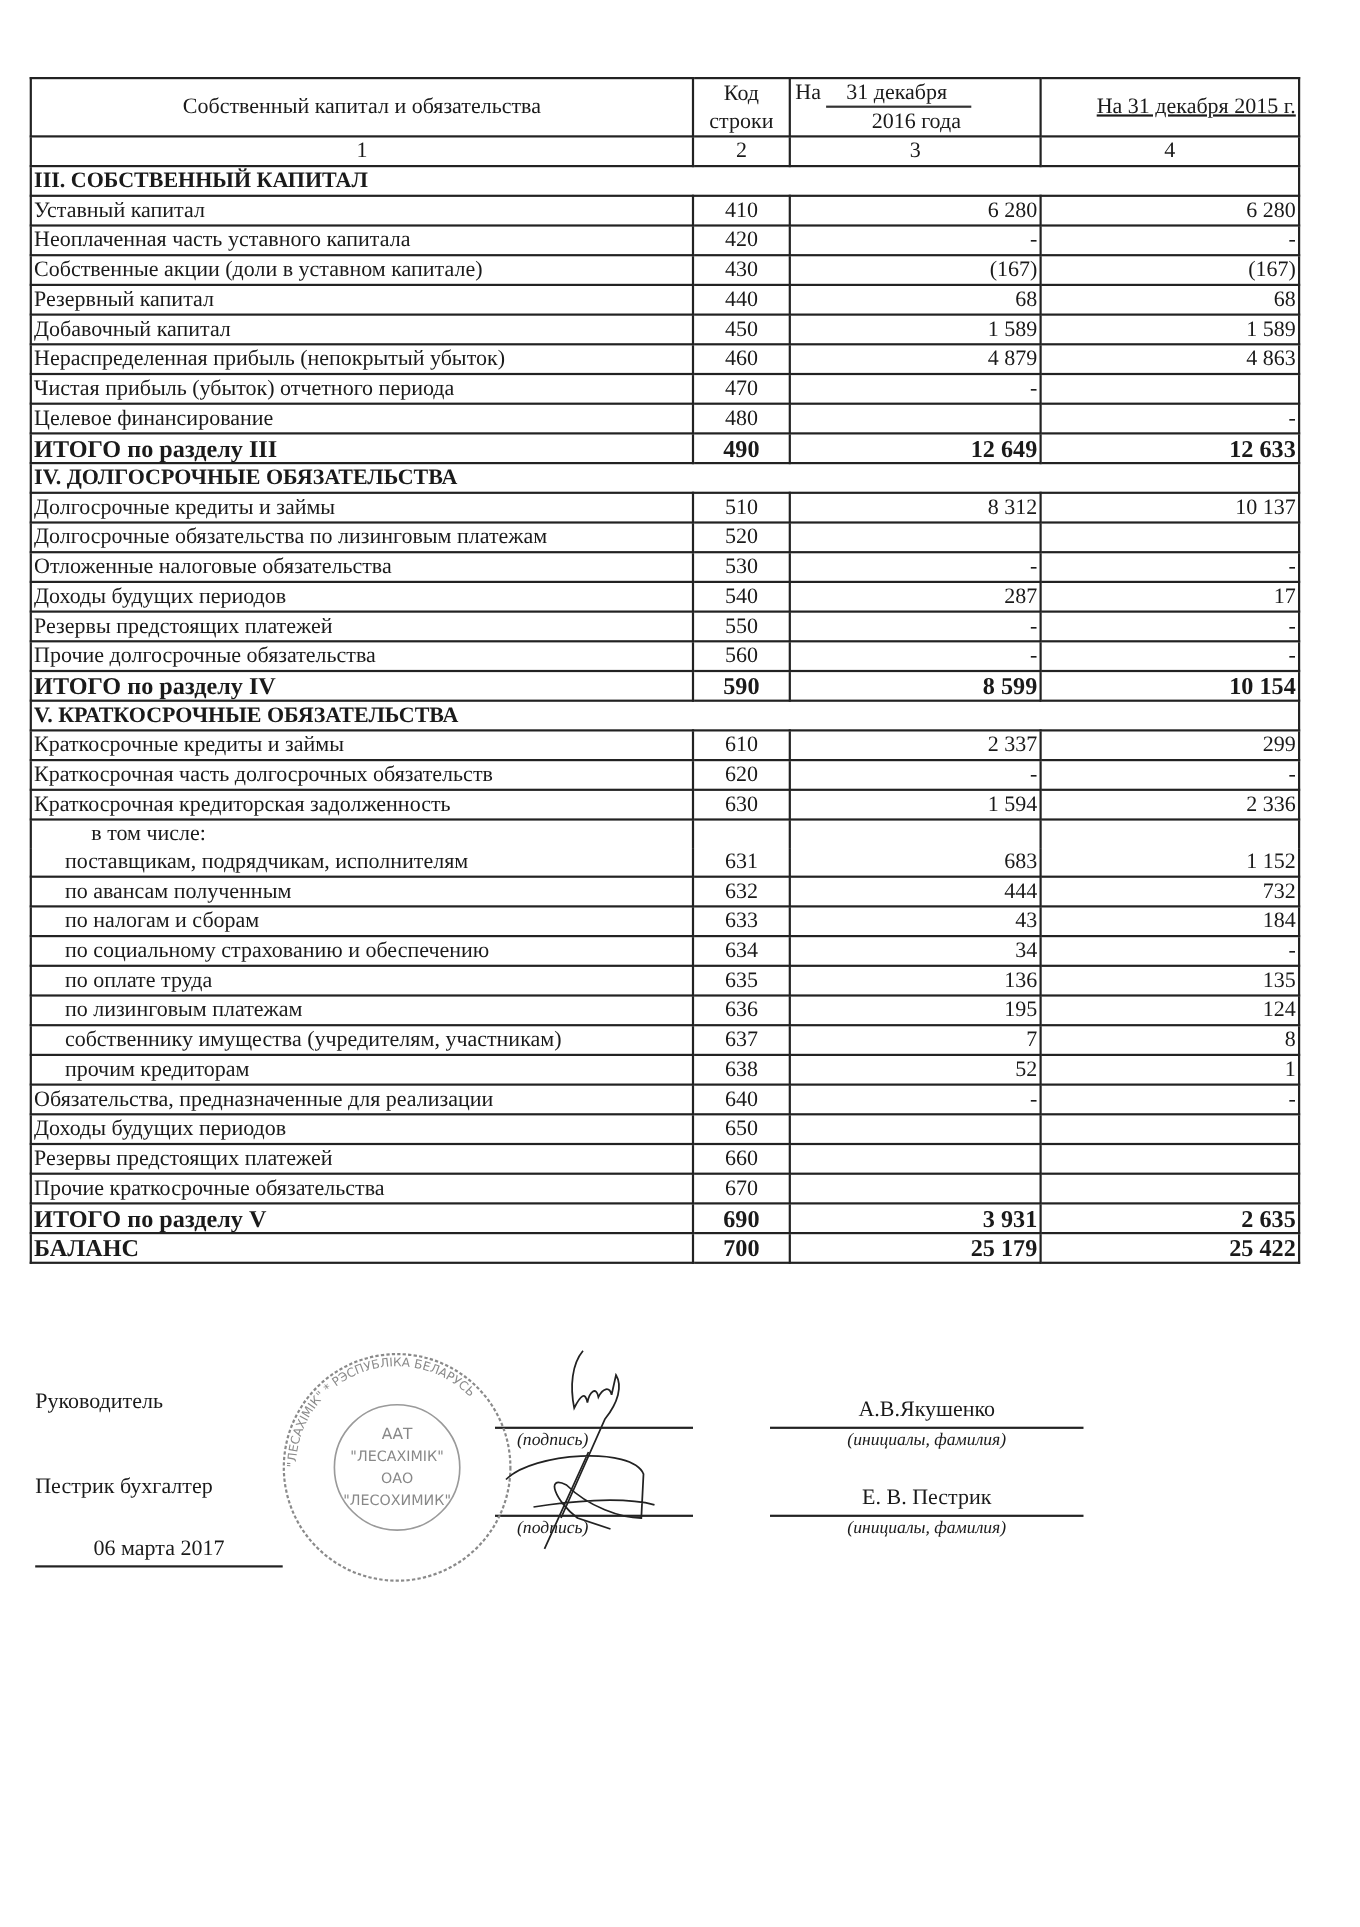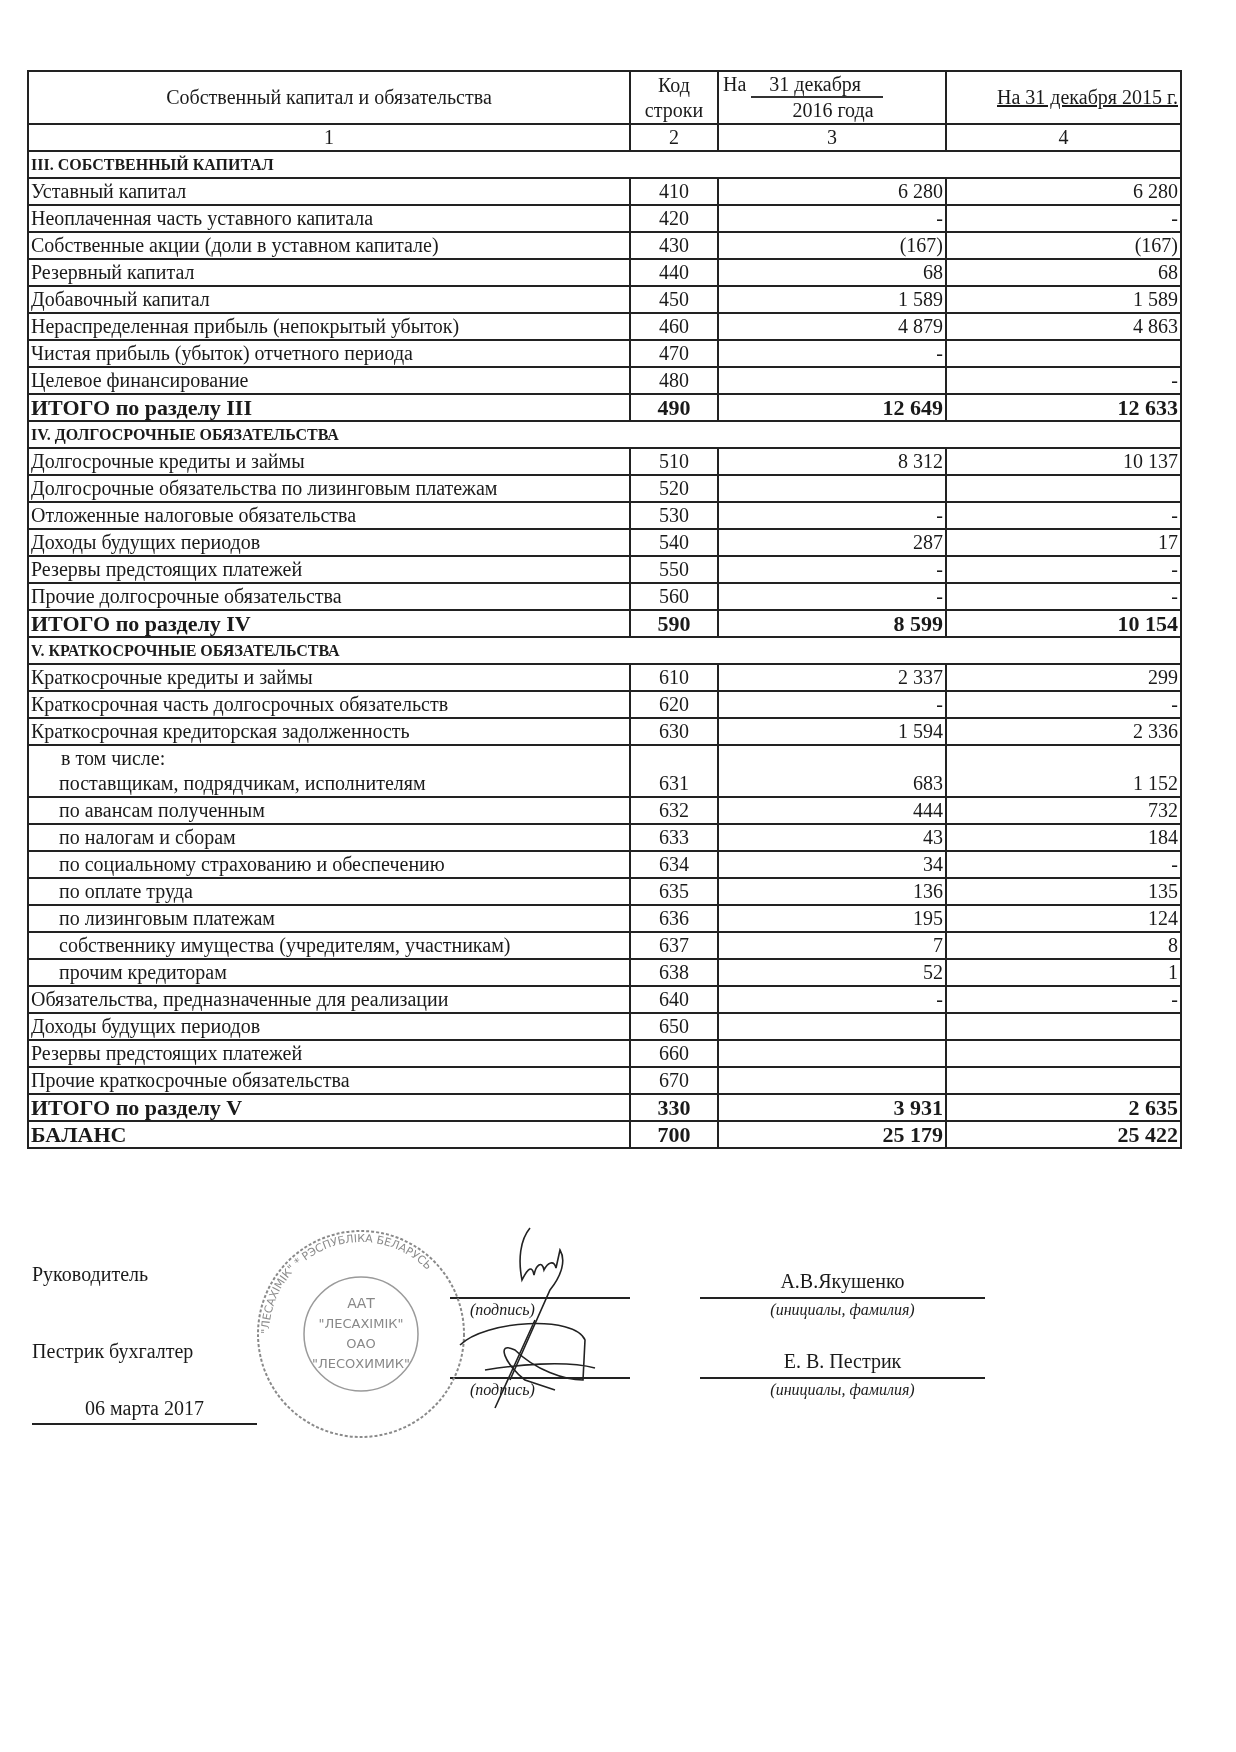--- a/index.html
+++ b/index.html
@@ -35,26 +35,26 @@
   .hdr .h3 { text-align: left; padding-left: 4px; margin-top: 14px; }
   .hdr .h3 .line1 { display: block; }
   .hdr .h3 .date-u { display: inline-block; border-bottom: 2px solid #333; padding: 0 22px 0 18px; line-height: 24px; }
   .hdr .h3 .line2 { display: block; text-align: center; }
   .hdr .h4 { text-align: right; padding-left: 4px; text-decoration: underline; }
   .nums td { text-align: center; height: 25px; }
 
   td.name { text-align: left; padding-left: 2px; }
   td.code { text-align: center; }
   td.val { text-align: right; padding-right: 2px; }
-  tr.section td { font-weight: bold; font-size: 16px; }
+  tr.section td { font-weight: bold; font-size: 20px; }
   tr.section td.sec-title { border-right: 2px solid #222; }
   tr.total td { font-weight: bold; font-size: 22px; }
   tr.sub td.name { padding-left: 30px; }
   tr.subhead td { border-bottom: none; }
-  tr.subhead td.name { padding-left: 32px; }
+  tr.subhead td.name { padding-left: 54px; }
   tr.after-subhead td { border-top: none; margin-top: 36px; }
 
   
   .sig-label { position: absolute; font-size: 20px; }
   .sig-line { position: absolute; border-top: 2px solid #222; height: 0; }
   .sig-caption { position: absolute; font-size: 16px; font-style: italic; }
   .sig-name { position: absolute; font-size: 20px; text-align: center; }
 
   .stamp {
     position: absolute; left: 252px; top: 1228px; width: 218px; height: 212px;
@@ -289,21 +289,21 @@
           <td class="val"></td>
         </tr>
         <tr class="">
           <td class="name">Прочие краткосрочные обязательства</td>
           <td class="code">670</td>
           <td class="val"></td>
           <td class="val"></td>
         </tr>
         <tr class="total">
           <td class="name">ИТОГО по разделу V</td>
-          <td class="code">330</td>
+          <td class="code">690</td>
           <td class="val">3 931</td>
           <td class="val">2 635</td>
         </tr>
         <tr class="total">
           <td class="name">БАЛАНС</td>
           <td class="code">700</td>
           <td class="val">25 179</td>
           <td class="val">25 422</td>
         </tr>
       </tbody>

